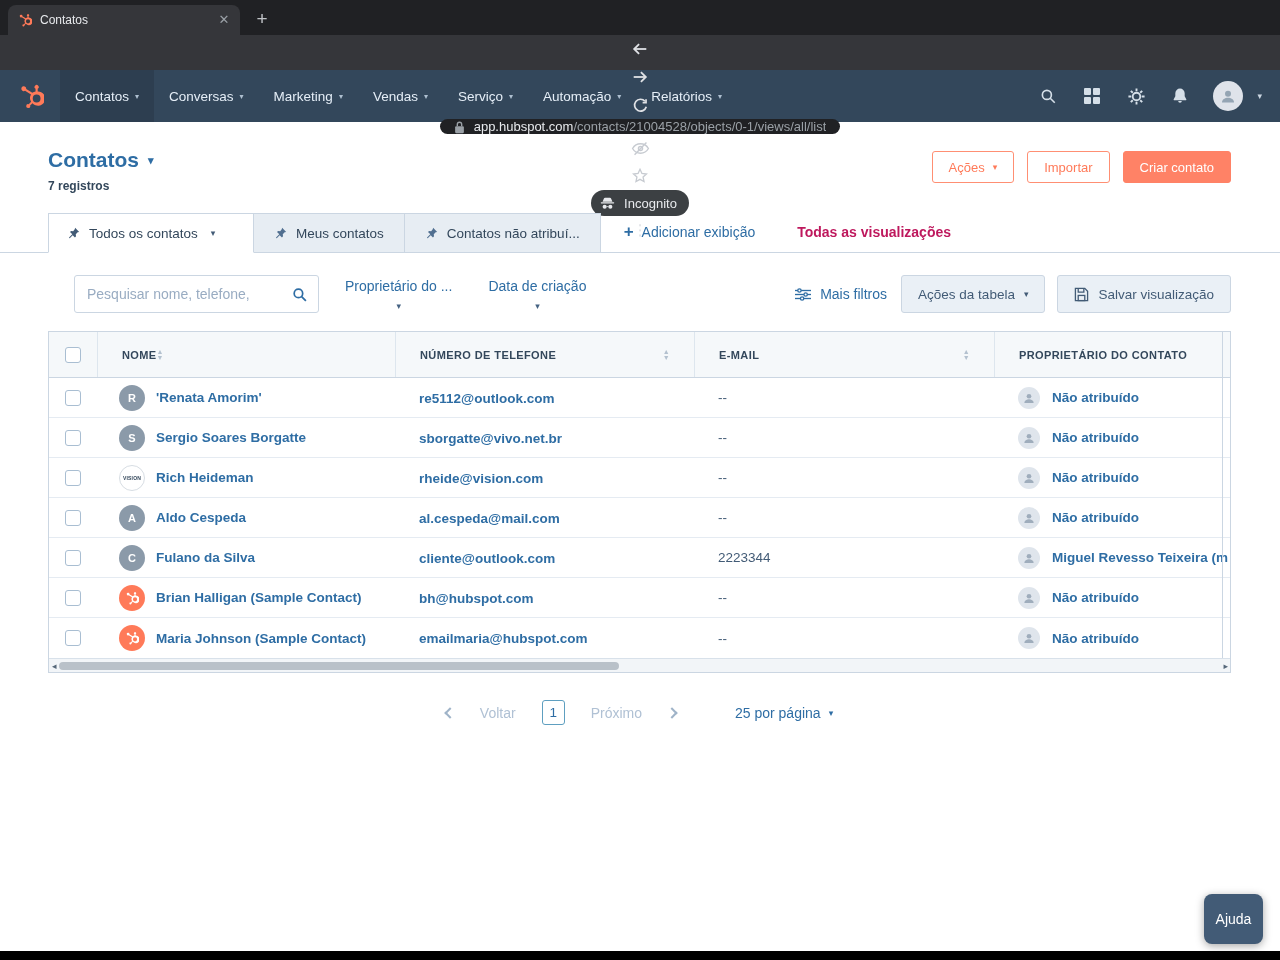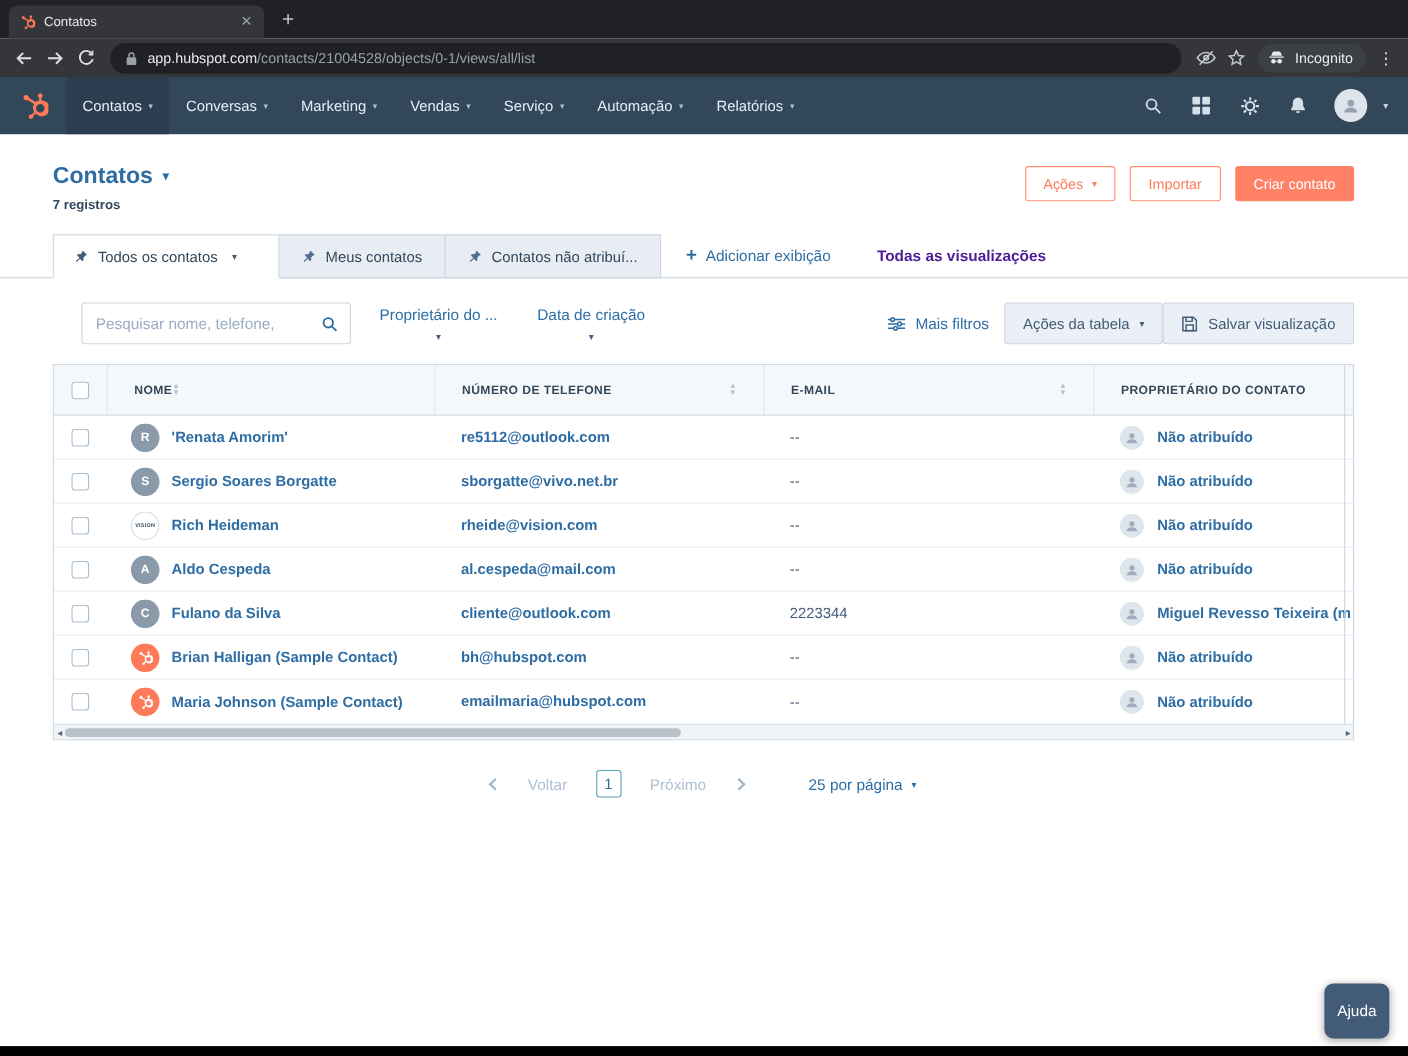--- a/index.html
+++ b/index.html
@@ -6,21 +6,21 @@
   html,body { width:1280px; height:960px; overflow:hidden; }
   body { font-family:"Liberation Sans", sans-serif; background:#fff; }
   .screen { position:relative; width:1280px; height:960px; overflow:hidden; background:#fff; }
 
   
   .tabstrip { height:35px; background:#202124; display:flex; align-items:flex-end; padding-left:8px; }
   .tab { width:232px; height:30px; background:#35363a; border-radius:8px 8px 0 0; display:flex; align-items:center; padding:0 8px 0 10px; gap:8px; }
   .tab-title { color:#e8eaed; font-size:12px; flex:1; white-space:nowrap; overflow:hidden; }
   .tab-close { color:#9aa0a6; font-size:13px; width:16px; height:16px; line-height:16px; text-align:center; border-radius:50%; }
   .newtab { width:28px; height:28px; margin:0 0 2px 8px; color:#c0c3c7; font-size:19px; display:flex; align-items:center; justify-content:center; }
-  .toolbar { height:35px; background:#35363a; display:flex; align-items:center; padding:0 8px; }
+  .toolbar { height:35px; background:#35363a; display:flex; align-items:center; padding:0 8px;flex-direction:column; }
   .tb-btn { width:28px; height:28px; display:flex; align-items:center; justify-content:center; color:#dfe1e5; flex-shrink:0; }
   .addressbar { flex:1; height:28px; background:#202124; border-radius:14px; display:flex; align-items:center; padding:0 14px; gap:9px; margin:0 8px; font-size:13px; min-width:0; }
   .url { white-space:nowrap; overflow:hidden; }
   .url-host { color:#e8eaed; }
   .url-path { color:#9aa0a6; }
   .lock { color:#9aa0a6; display:flex; }
   .incognito-badge { height:26px; border-radius:13px; background:#3c4043; display:flex; align-items:center; gap:8px; padding:0 12px 0 8px; margin:0 6px; flex-shrink:0; }
   .incognito-badge span.txt { color:#e8eaed; font-size:13px; }
   .spy { color:#e8eaed; display:flex; }
   .menu-dots { color:#dfe1e5; font-size:15px; letter-spacing:0; width:24px; text-align:center; }
@@ -51,36 +51,36 @@
   
   .views-strip { margin:20px -49px 0 -48px; padding:0 49px 0 48px; border-bottom:1px solid #cbd6e2; display:flex; align-items:flex-end; }
   .vtab { height:40px; display:flex; align-items:center; gap:9px; padding:0 20px; font-size:13.5px; color:#33475b; background:#e7edf3; border:1px solid #cbd6e2; margin-bottom:-1px; cursor:pointer; white-space:nowrap; }
   .vtab + .vtab { margin-left:-1px; }
   .vtab.active { background:#fff; border-bottom:1px solid #fff; z-index:2; padding:0 18px; min-width:206px; }
   .vtab .pin { color:#516f90; display:flex; }
   .vtab.active .pin { color:#425b76; }
   .vtab-caret { font-size:9px; color:#425b76; margin-left:4px; }
   .add-view { display:flex; align-items:center; gap:8px; color:#2e6da4; font-size:14px; margin:0 0 12px 23px; cursor:pointer; white-space:nowrap; }
   .add-view .plus { font-size:17px; font-weight:bold; line-height:14px; }
-  .all-views { color:#4c1d95; font-weight:bold; font-size:14px; margin:0 0 12px 42px; cursor:pointer; white-space:nowrap; }
+  .all-views { color:#be185d; font-weight:bold; font-size:14px; margin:0 0 12px 42px; cursor:pointer; white-space:nowrap; }
 
   
   .filters-row { display:flex; align-items:center; margin-top:22px;padding-left:26px; }
   .search-box { width:245px; height:38px; border:1px solid #cbd6e2; border-radius:3px; display:flex; align-items:center; background:#fff; }
   .search-box input { border:none; outline:none; flex:1; padding:0 0 0 12px; font-size:14px; color:#33475b; font-family:"Liberation Sans", sans-serif; min-width:0; background:transparent; }
   .search-box input::placeholder { color:#99acc2; }
   .search-btn { width:38px; height:36px; display:flex; align-items:center; justify-content:center; color:#2e6da4; cursor:pointer; }
   .filter-dd { color:#2e6da4; font-size:14px; display:flex; align-items:center; gap:7px; cursor:pointer; white-space:nowrap;flex-direction:column; }
   .filter-dd .caret { font-size:9px; color:#45628233; color:#456282; }
   .dd-owner { margin-left:26px; }
   .dd-created { margin-left:36px; }
   .filters-spacer { flex:1; }
   .more-filters { color:#2e6da4; font-size:14px; display:flex; align-items:center; gap:9px; margin-right:14px; cursor:pointer; white-space:nowrap; }
   .btn-light { height:38px; background:#eaf0f6; border:1px solid #cbd6e2; border-radius:3px; color:#425b76; font-size:13.5px; display:flex; align-items:center; gap:9px; padding:0 16px; cursor:pointer; white-space:nowrap; }
-  .btn-light + .btn-light { }
+  .btn-light + .btn-light { margin-left:12px; }
   .btn-light .caret { font-size:9px; }
 
   
   .table-wrap { margin-top:18px; border:1px solid #cbd6e2; position:relative; background:#fff; }
   .thead, .trow { display:grid; grid-template-columns:48px 298px 299px 300px 1fr; }
   .thead { background:#f5f8fa; height:46px; border-bottom:1px solid #cbd6e2; }
   .th { display:flex; align-items:center; font-size:11px; font-weight:bold; color:#33475b; letter-spacing:.4px; padding:0 24px; overflow:hidden; white-space:nowrap; }
   .th + .th { border-left:1px solid #dde6ee; }
   .th.th-name { }
   .th.th-spread { justify-content:space-between; }

